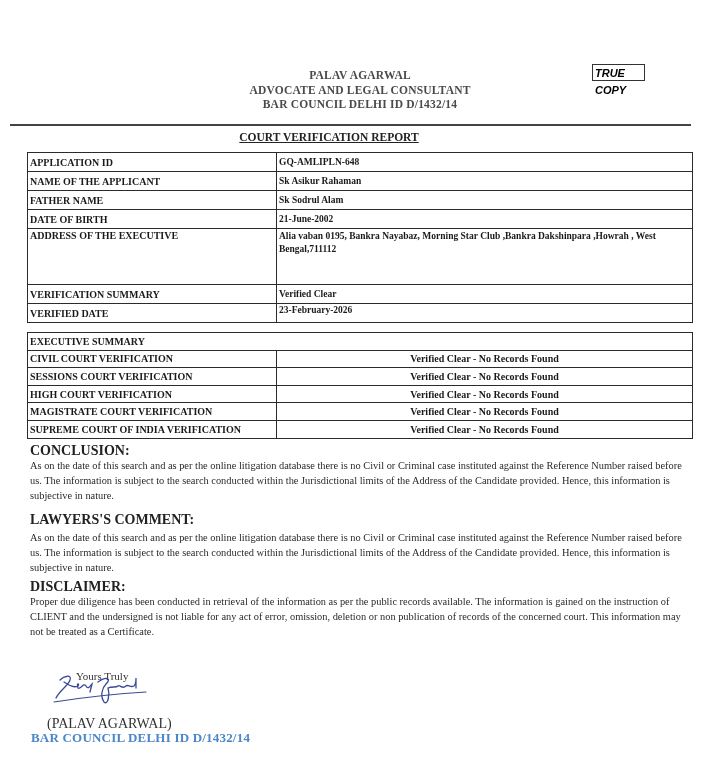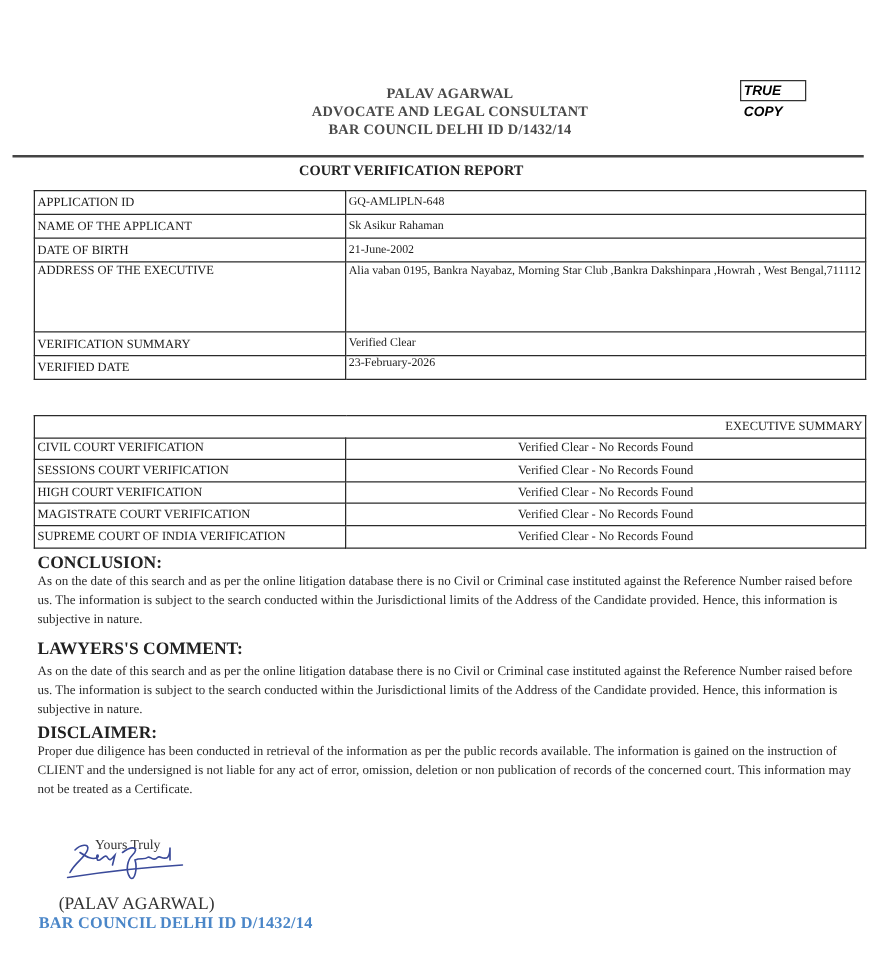--- a/index.html
+++ b/index.html
@@ -15,37 +15,37 @@
   .true-copy {
     left: 592px; top: 64px; width: 53px; height: 17px; border: 1.5px solid #333;
     font-family: "Liberation Sans", "DejaVu Sans", sans-serif; font-style: italic; font-weight: bold;
     font-size: 11px; line-height: 17px; padding-left: 2px; box-sizing: border-box; color: #000;
   }
 
   .divider { left: 10px; top: 124px; width: 681px; height: 0; border-top: 2px solid #444; }
 
   .report-title {
     left: 0; top: 131px; width: 658px; text-align: center; font-size: 11.5px;
-    font-weight: bold; color: #222;
+    font-weight: bold; text-decoration: underline; color: #222;
   }
 
   table { border-collapse: collapse; position: absolute; table-layout: fixed; }
   td {
-    border: 1.5px solid #2b2b2b; font-size: 10px; font-weight: normal; color: #1a1a1a;
+    border: 1.5px solid #2b2b2b; font-size: 10px; font-weight: bold; color: #1a1a1a;
     padding: 0 2px; vertical-align: middle; white-space: nowrap; overflow: hidden;
   }
   .details td.val { font-size: 9.5px; }
   .details tr { height: 19px; }
   .details tr.addr { height: 56px; }
   .details tr.addr td { vertical-align: top; padding-top: 1px; }
   .details tr.addr td.val { white-space: normal; line-height: 13px; }
   .details tr.vdate td.val { vertical-align: top; padding-top: 1px; }
 
   .summary tr { height: 17.6px; }
-  .summary td.head { text-align: right; }
+  .summary td.head { text-align: left; }
   .summary td.res { text-align: center; font-size: 10px; }
 
   .section { left: 30px; width: 656px; }
   .sec-title { font-size: 14px; font-weight: bold; color: #222; line-height: 14px; }
   .sec-body { font-size: 10.4px; line-height: 15px; color: #2a2a2a; }
 
   .yours { left: 76px; top: 670px; font-size: 11px; color: #333; }
   .signature { left: 50px; top: 668px; width: 105px; height: 42px; }
   .signer { left: 47px; top: 716px; font-size: 14px; color: #333; }
   .bar-id { left: 31px; top: 730px; font-size: 13px; font-weight: bold; color: #4a86c8; letter-spacing: 0.2px; }
@@ -71,20 +71,24 @@
       <col style="width:416px">
     </colgroup>
   <tbody>
       <tr>
     <td>APPLICATION ID</td>
     <td class="val">GQ-AMLIPLN-648</td>
   </tr>
   <tr>
     <td>NAME OF THE APPLICANT</td>
     <td class="val">Sk Asikur Rahaman</td>
+  </tr>
+  <tr>
+    <td>FATHER NAME</td>
+    <td class="val">Sk Sodrul Alam</td>
   </tr>
   <tr>
     <td>DATE OF BIRTH</td>
     <td class="val">21-June-2002</td>
   </tr>
   <tr class="addr">
     <td>ADDRESS OF THE EXECUTIVE</td>
     <td class="val">Alia vaban 0195, Bankra Nayabaz, Morning Star Club ,Bankra Dakshinpara ,Howrah , West Bengal,711112</td>
   </tr>
   <tr>

